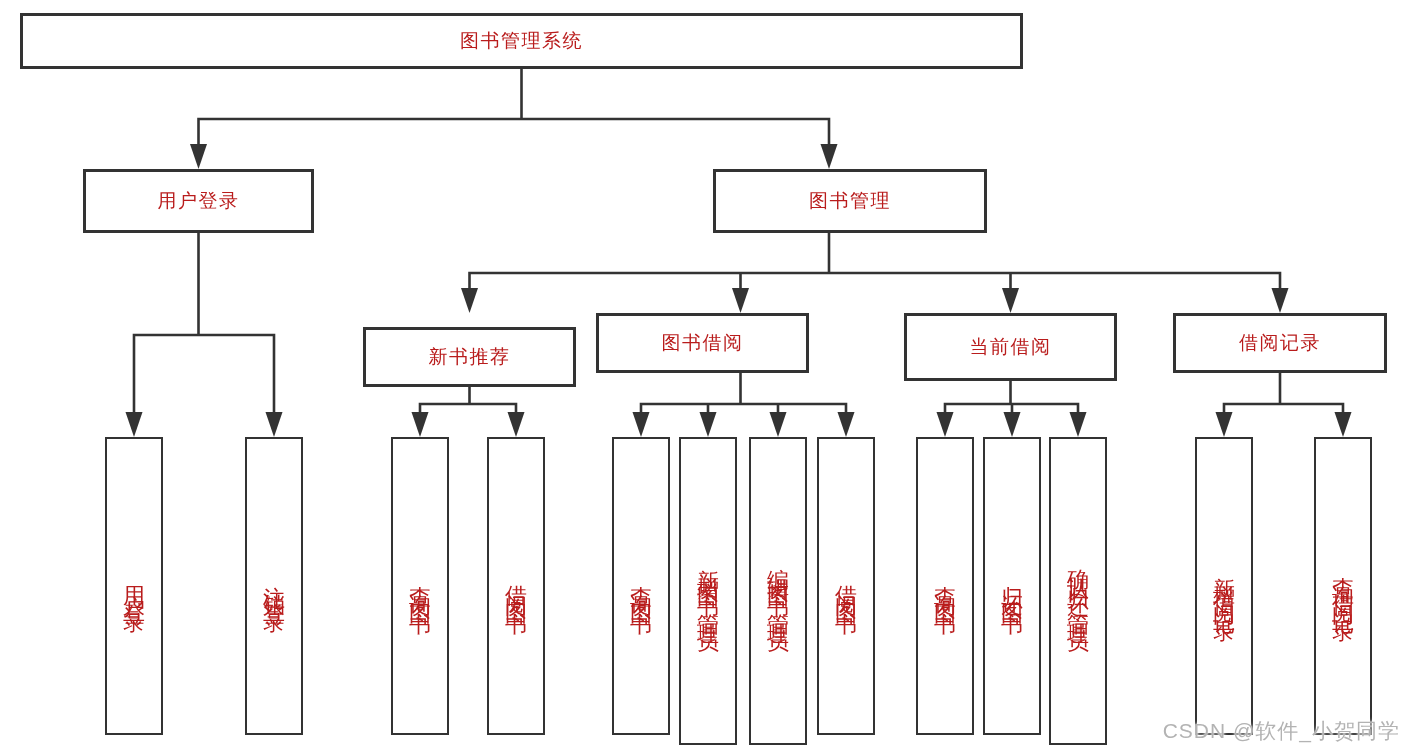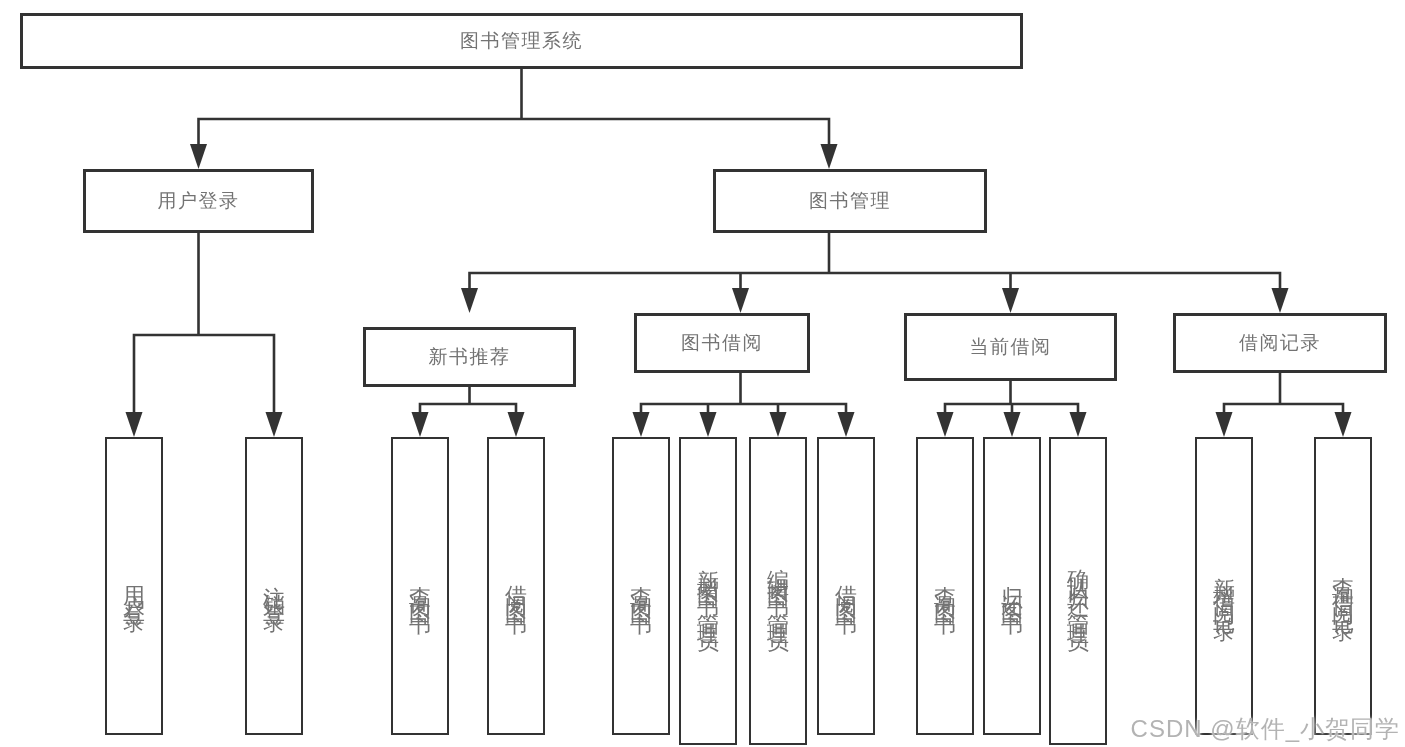--- a/index.html
+++ b/index.html
@@ -17,37 +17,37 @@
     width: 1405px; height: 747px;
   }
   .box {
     position: absolute;
     background: #ffffff;
     border: 3px solid #333333;
     box-sizing: border-box;
     display: flex;
     align-items: center;
     justify-content: center;
-    color: #737373;
+    color: #b91c1c;
   }
   .box.h { font-size: 19px; letter-spacing: 1.5px; }
   .box.h span { white-space: nowrap; }
   .box.v { border-width: 2.5px; font-size: 22px; }
   .box.v span {
     writing-mode: vertical-rl;
     text-orientation: mixed;
     letter-spacing: 9px;
     line-height: 1;
     white-space: nowrap;
   }
   .watermark {
     position: absolute;
     right: 5px;
     bottom: 2px;
-    font-size: 24px;
+    font-size: 21px;
     color: #b3b3b3;
     letter-spacing: 1px;
     text-shadow: 0 0 2px #ffffff, 0 0 4px #ffffff;
     white-space: nowrap;
   }
 </style>
 </head>
 <body>
 
 <div class="canvas">
@@ -92,21 +92,21 @@
   <div class="box h" style="left:83px; top:169px; width:231px; height:64px">
     <span>用户登录</span>
   </div>
   <div class="box h" style="left:713px; top:169px; width:274px; height:64px">
     <span>图书管理</span>
   </div>
 
   <div class="box h" style="left:363px; top:327px; width:213px; height:60px">
     <span>新书推荐</span>
   </div>
-  <div class="box h" style="left:634px; top:313px; width:176px; height:60px">
+  <div class="box h" style="left:596px; top:313px; width:213px; height:60px">
     <span>图书借阅</span>
   </div>
   <div class="box h" style="left:904px; top:313px; width:213px; height:68px">
     <span>当前借阅</span>
   </div>
   <div class="box h" style="left:1173px; top:313px; width:214px; height:60px">
     <span>借阅记录</span>
   </div>
 
   <div class="box v" style="left:105px; top:437px; width:58px; height:298px">

